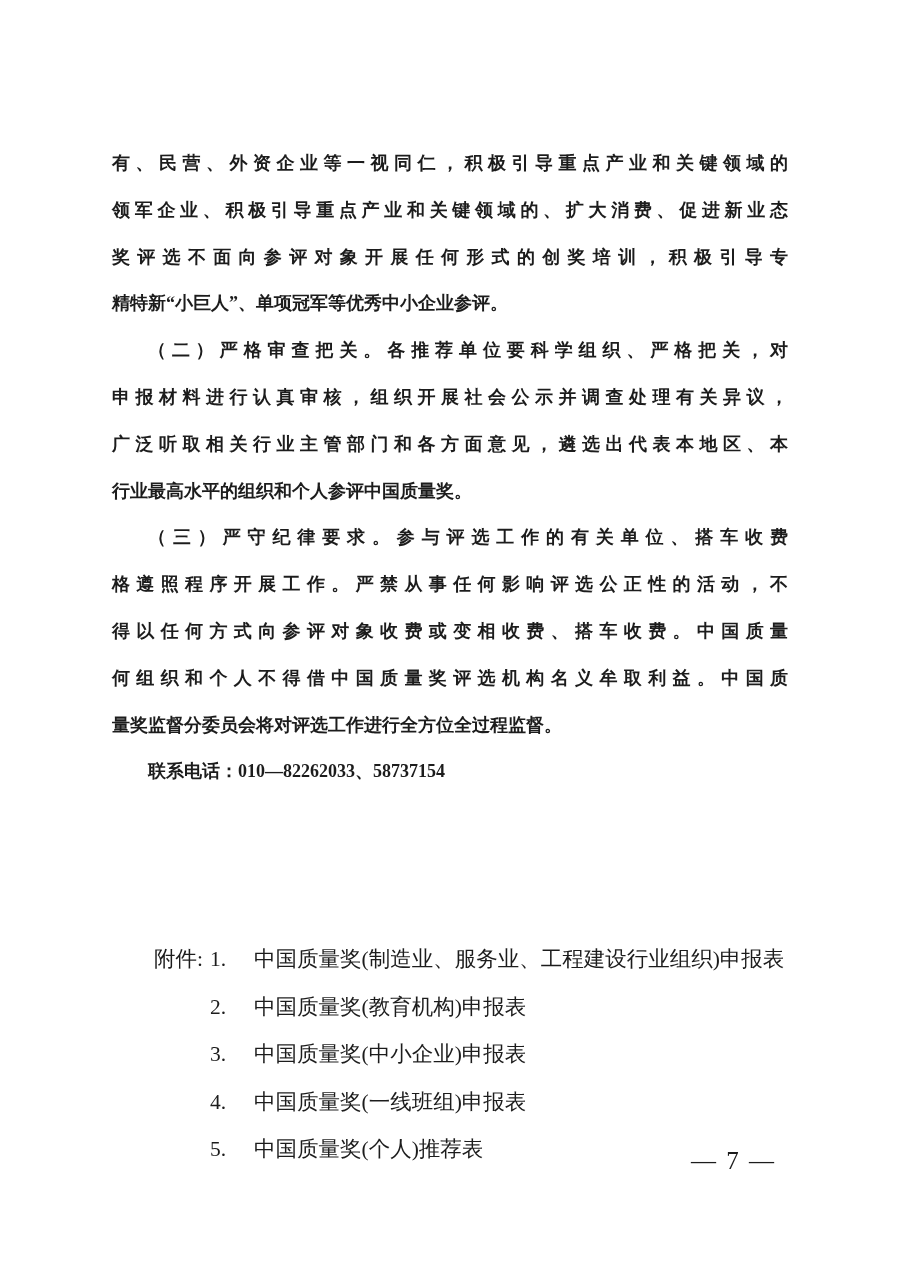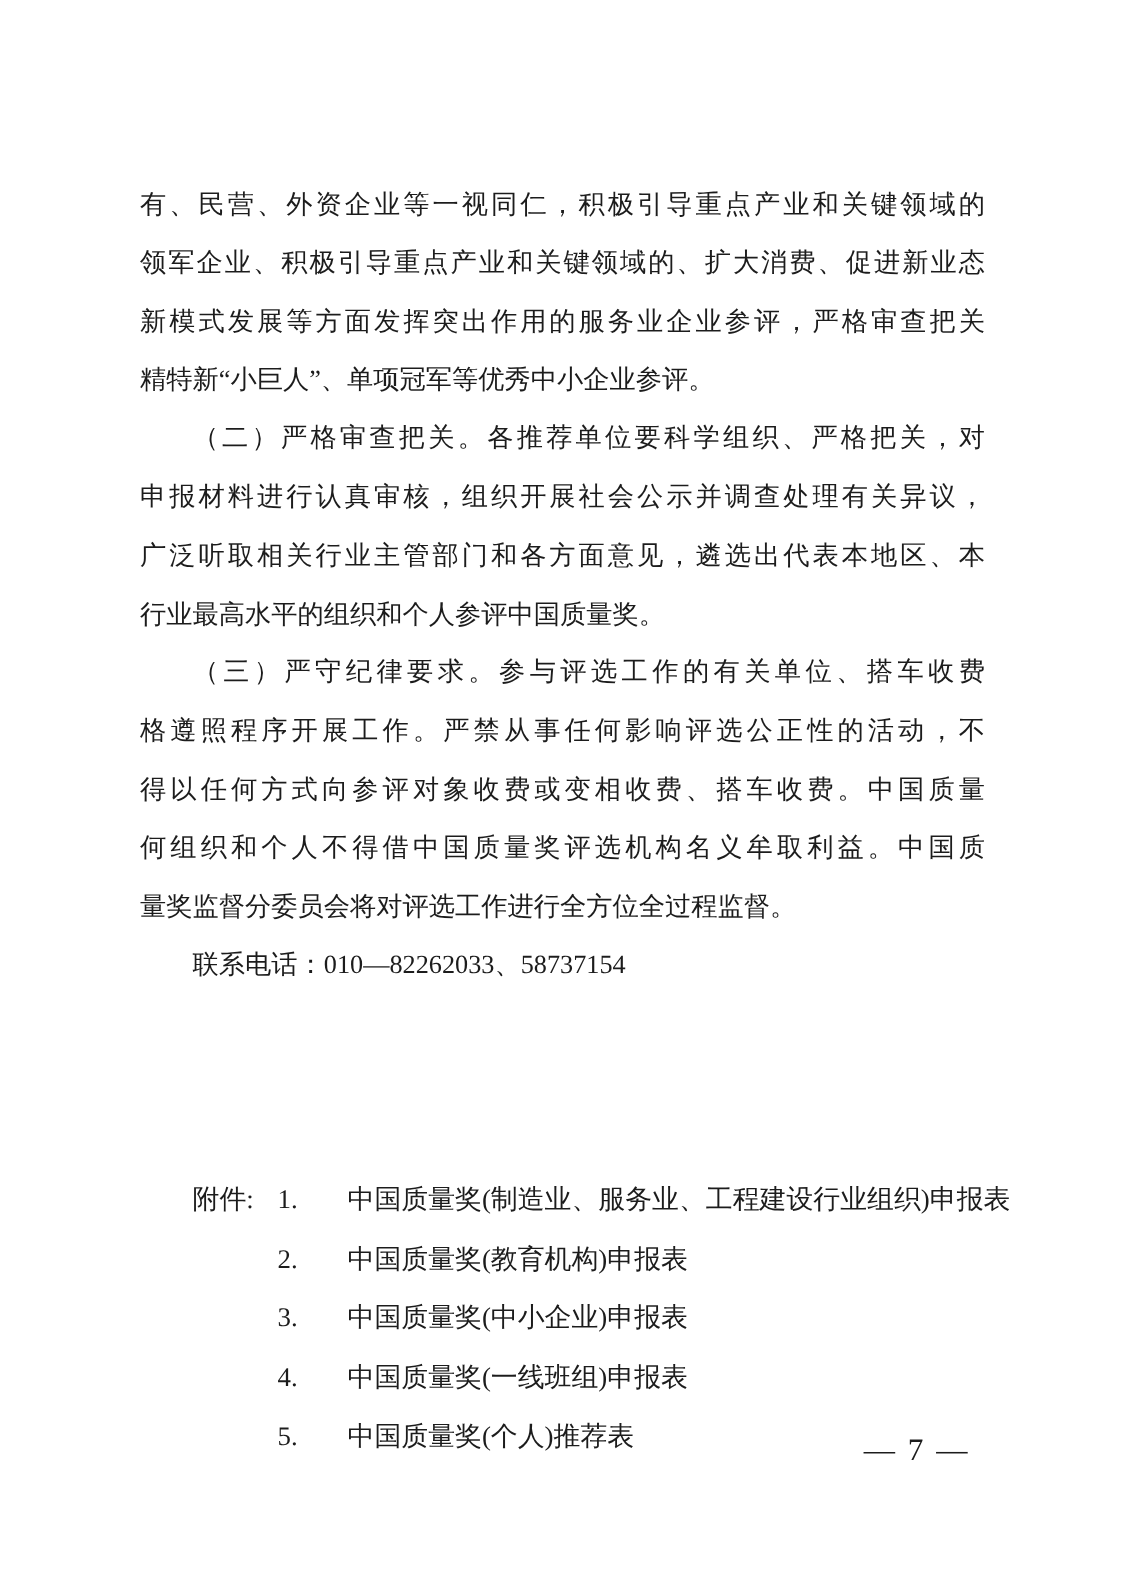--- a/index.html
+++ b/index.html
@@ -17,24 +17,25 @@
     font-family: "Liberation Serif", "DejaVu Serif", serif;
     color: #1c1c1c;
   }
   .body-text {
     position: absolute;
     left: 112px;
     top: 140px;
     width: 676px;
   }
   .line {
-    font-size: 21px;
+    font-size: 18px;
     line-height: 46.8px;
     height: 46.8px;
     text-align: left;
+    font-weight: bold;
   }
   .line.justify {
     text-align: justify;
     text-align-last: justify;
     text-justify: inter-character;
   }
   .line.indent {
     text-indent: 2em;
   }
   .attachments {
@@ -42,21 +43,20 @@
     left: 154px;
     top: 936px;
     width: 640px;
   }
   .att-row {
     display: flex;
     font-size: 21.5px;
     line-height: 47.5px;
     height: 47.5px;
     white-space: nowrap;
-    gap: 12px;
   }
   .att-label {
     flex: 0 0 56px;
   }
   .att-num {
     flex: 0 0 44px;
   }
   .att-title {
     flex: 0 0 auto;
   }
@@ -70,21 +70,21 @@
     white-space: nowrap;
   }
 </style>
 </head>
 <body>
 
 <div class="page" style="background: rgb(255, 255, 255); color: rgb(28, 28, 28);">
   <div class="body-text" id="body-lines">
       <div class="line justify">有、民营、外资企业等一视同仁，积极引导重点产业和关键领域的</div>
       <div class="line justify">领军企业、积极引导重点产业和关键领域的、扩大消费、促进新业态</div>
-      <div class="line justify">新模式发展等方面发挥突出作用的服务业企业参评，严格审查把关</div>
+      <div class="line justify">奖评选不面向参评对象开展任何形式的创奖培训，积极引导专</div>
       <div class="line left">精特新“小巨人”、单项冠军等优秀中小企业参评。</div>
       <div class="line justify indent">（二）严格审查把关。各推荐单位要科学组织、严格把关，对</div>
       <div class="line justify">申报材料进行认真审核，组织开展社会公示并调查处理有关异议，</div>
       <div class="line justify">广泛听取相关行业主管部门和各方面意见，遴选出代表本地区、本</div>
       <div class="line left">行业最高水平的组织和个人参评中国质量奖。</div>
       <div class="line justify indent">（三）严守纪律要求。参与评选工作的有关单位、搭车收费</div>
       <div class="line justify">格遵照程序开展工作。严禁从事任何影响评选公正性的活动，不</div>
       <div class="line justify">得以任何方式向参评对象收费或变相收费、搭车收费。中国质量</div>
       <div class="line justify">何组织和个人不得借中国质量奖评选机构名义牟取利益。中国质</div>
       <div class="line left">量奖监督分委员会将对评选工作进行全方位全过程监督。</div>

